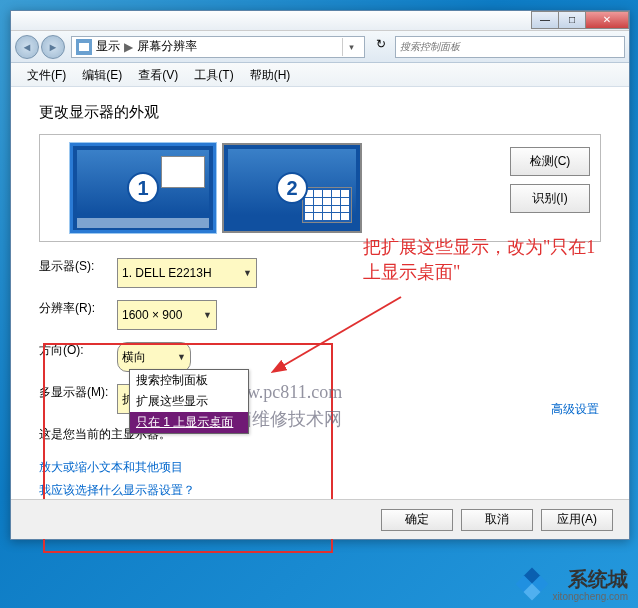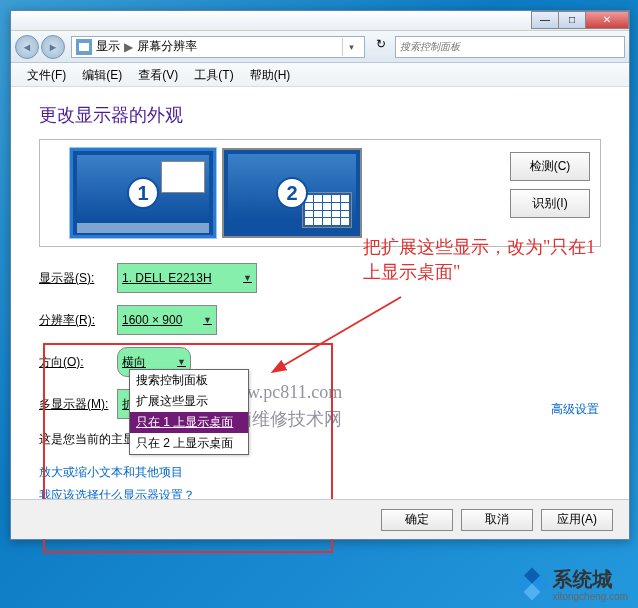--- a/index.html
+++ b/index.html
@@ -20,40 +20,40 @@
 .addr-icon-inner { width: 10px; height: 8px; background: #fff; }
 .addr-sep { margin: 0 4px; color: #666; }
 .addr-dropdown { width: 18px; height: 18px; border-left: 1px solid #ccc; text-align: center; font-size: 9px; color: #555; line-height: 18px; cursor: pointer; }
 .refresh-btn { width: 20px; height: 20px; margin-left: 2px; font-size: 12px; cursor: pointer; text-align: center; }
 .searchbox { width: 230px; height: 22px; border: 1px solid #a0b0c0; background: #fff; margin-left: 4px; font-size: 10px; padding: 0 4px; color: #888; font-style: italic; }
 
 .menubar { height: 24px; background: linear-gradient(#f8fafb, #edf2f6); border-bottom: 1px solid #d4dee8; display: flex; align-items: flex-end; padding: 0 8px; font-size: 12px; }
 .menuitem { padding: 2px 8px; cursor: pointer; }
 
 .content { padding: 16px 28px; position: relative; }
-.heading { color: #4c1d95; font-size: 18px; margin-bottom: 12px; }
+.heading { color: #000000; font-size: 15px; margin-bottom: 12px; }
 
 .monitor-area { border: 1px solid #bbb; height: 108px; display: flex; align-items: center; padding-left: 30px; position: relative; margin-bottom: 16px; }
 .monitor { position: relative; background: #1050a0; border: 2px solid #888; margin-right: 6px; display: flex; align-items: center; justify-content: center; }
 .monitor.m1 { width: 146px; height: 90px; }
 .monitor.m2 { width: 140px; height: 90px; }
 .monitor.selected { border: 3px solid #2a7ad4; box-shadow: 0 0 0 1px #9cc8f0; }
 .monitor-num { position: absolute; left: 50%; top: 50%; transform: translate(-50%, -50%); background: #fff; border: 2px solid #1050a0; border-radius: 50%; width: 32px; height: 32px; font-size: 20px; font-weight: bold; color: #1050a0; text-align: center; line-height: 28px; z-index: 2; }
 .monitor-wallpaper { position: absolute; top: 4px; left: 4px; right: 4px; bottom: 16px; background: linear-gradient(#3a80c8, #1050a0); }
 .monitor-taskbar { position: absolute; bottom: 2px; left: 4px; right: 4px; height: 10px; background: rgba(200,220,240,0.6); }
 .monitor-window { position: absolute; background: #fff; border: 1px solid #888; }
 .m1 .monitor-window { top: 10px; right: 8px; width: 44px; height: 32px; }
 .m2 .monitor-window { bottom: 8px; right: 8px; width: 50px; height: 36px; background: #2060b0; display: grid; grid-template-columns: repeat(5,1fr); grid-template-rows: repeat(4,1fr); gap: 1px; padding: 2px; }
 .m2 .monitor-window span { background: #fff; }
 .monitor-btns { position: absolute; right: 10px; top: 12px; display: flex; flex-direction: column; gap: 8px; }
 .mon-btn { width: 80px; height: 29px; font-size: 12px; border: 1px solid #888; background: linear-gradient(#fdfdfd, #e8e8e8); cursor: pointer; }
 
-.form-row { display: flex; align-items: center; margin-bottom: 12px; font-size: 12px; text-decoration: underline; }
+.form-row { display: flex; align-items: flex-start; margin-bottom: 12px; font-size: 12px; }
 .form-label { width: 78px; }
-.form-select { height: 22px; border: 1px solid #888; background: #86efac; font-size: 12px; padding: 14px 4px; display: flex; align-items: center; justify-content: space-between; cursor: pointer; }
+.form-select { height: 22px; border: 1px solid #888; background: #fef9c3; font-size: 12px; padding: 14px 4px; display: flex; align-items: center; justify-content: space-between; cursor: pointer; }
 .sel-display { width: 140px; }
 .sel-res { width: 100px; }
 .sel-orient { width: 74px; border-radius: 10px; }
 .sel-multi { width: 120px; }
 .sel-arrow { font-size: 9px; color: #333; margin-left: 6px; }
 
 .highlight-box { position: absolute; border: 2px solid #e03030; }
 .highlight1 { top: 256px; left: 32px; width: 290px; height: 210px; }
 
 .dropdown-list { position: absolute; border: 1px solid #666; background: #fff; font-size: 12px; z-index: 10; box-shadow: 1px 1px 3px rgba(0,0,0,0.2); }
@@ -71,21 +71,21 @@
 .link-row { color: #0066cc; font-size: 12px; cursor: pointer; margin: 6px 0; }
 
 .bottom-bar { position: absolute; bottom: 0; left: 0; right: 0; height: 40px; background: #f0f0f0; border-top: 1px solid #ccc; display: flex; justify-content: flex-end; align-items: center; padding-right: 16px; gap: 8px; }
 .btm-btn { width: 72px; height: 22px; font-size: 12px; border: 1px solid #888; background: linear-gradient(#fdfdfd, #e8e8e8); cursor: pointer; }
 .btm-btn:disabled { color: #888; }
 
 .watermark { position: absolute; font-size: 18px; color: rgba(100,100,120,0.7); font-family: SimSun, serif; pointer-events: none; }
 .wm1 { top: 295px; left: 210px; }
 .wm2 { top: 320px; left: 205px; }
 
-.brand { position: absolute; bottom: 6px; right: 10px; display: flex; align-items: center; font-size: 20px; font-weight: bold; color: #333; }
+.brand { position: absolute; bottom: 6px; right: 10px; display: flex; align-items: center; font-size: 20px; font-weight: bold; color: #333; text-align: right; }
 .brand-icon { width: 32px; height: 32px; margin-right: 4px; position: relative; }
 .brand-icon .d { position: absolute; width: 12px; height: 12px; transform: rotate(45deg); }
 .brand-icon .d1 { background: #0a5fb0; top: 2px; left: 10px; }
 .brand-icon .d2 { background: #2090e0; top: 10px; left: 2px; }
 .brand-icon .d3 { background: #2090e0; top: 10px; left: 18px; }
 .brand-icon .d4 { background: #50b0f0; top: 18px; left: 10px; }
 .brand-sub { font-size: 10px; color: #666; font-weight: normal; display: block; margin-top: -2px; }
 </style>
 </head>
 <body>
@@ -190,21 +190,20 @@
       <div class="form-select sel-multi">
         <span>扩展这些显示</span>
         <span class="sel-arrow">▼</span>
       </div>
     </div>
 
     <div class="dropdown-list dd-multi">
       <div class="dd-item">搜索控制面板</div>
       <div class="dd-item">扩展这些显示</div>
       <div class="dd-item selected">只在 1 上显示桌面</div>
-      <div class="dd-item">只在 2 上显示桌面</div>
     </div>
 
     <div class="current-label" style="margin-top:4px;">这是您当前的主显示器。</div>
     <div class="adv-link">高级设置</div>
     <div class="link-row" style="margin-top:16px;">放大或缩小文本和其他项目</div>
     <div class="link-row">我应该选择什么显示器设置？</div>
 
     <div class="highlight-box highlight1"></div>
 
     <div class="annotation anno1">把扩展这些显示，改为"只在1上显示桌面"</div>

